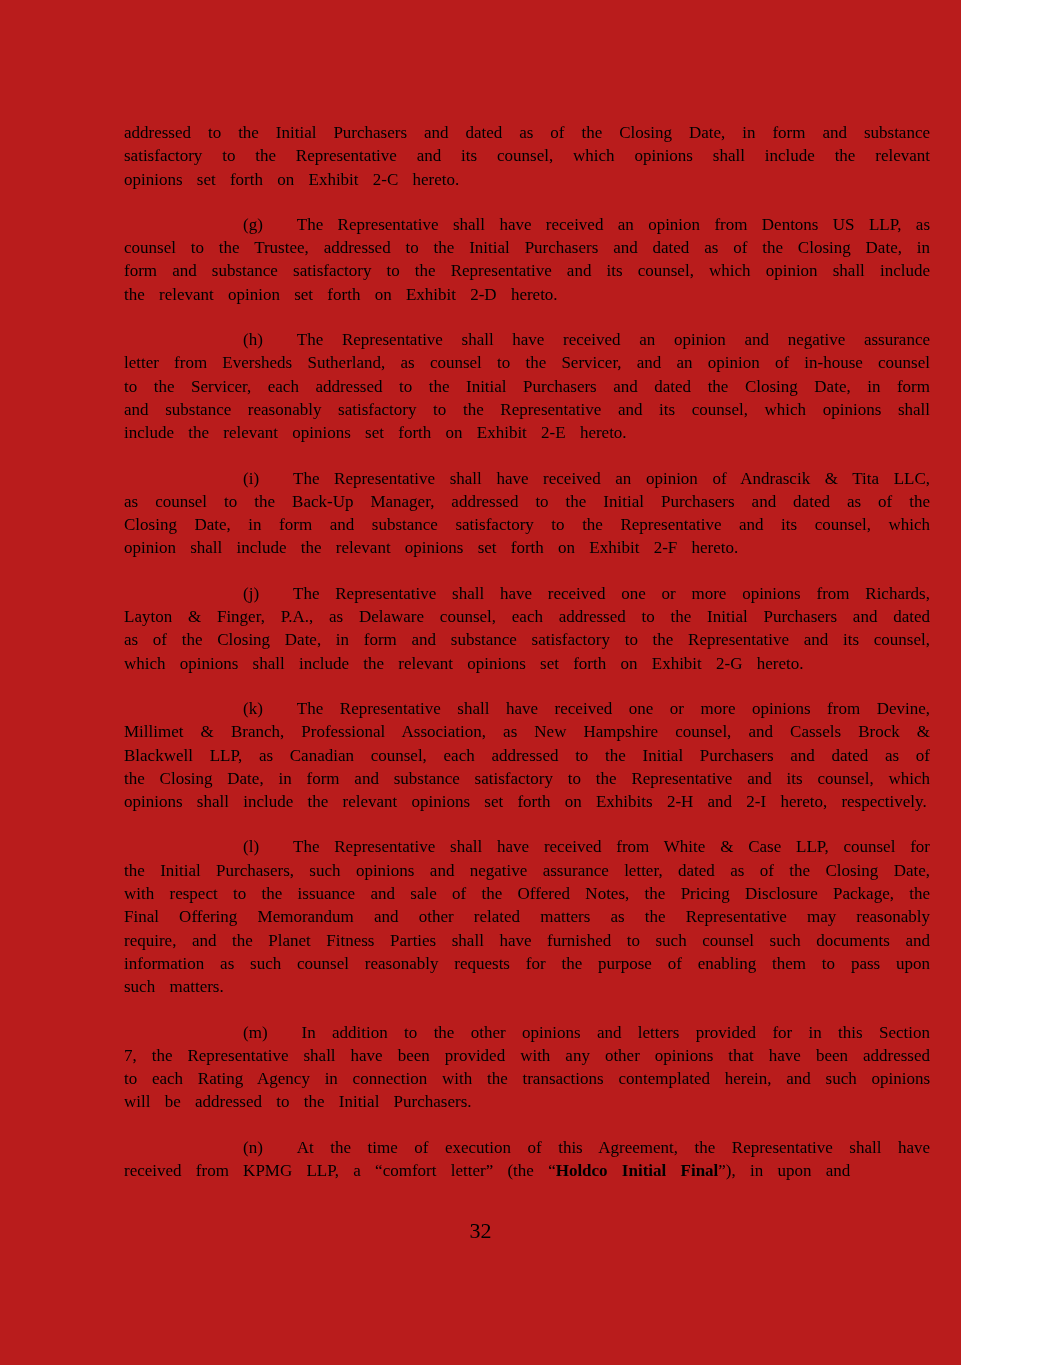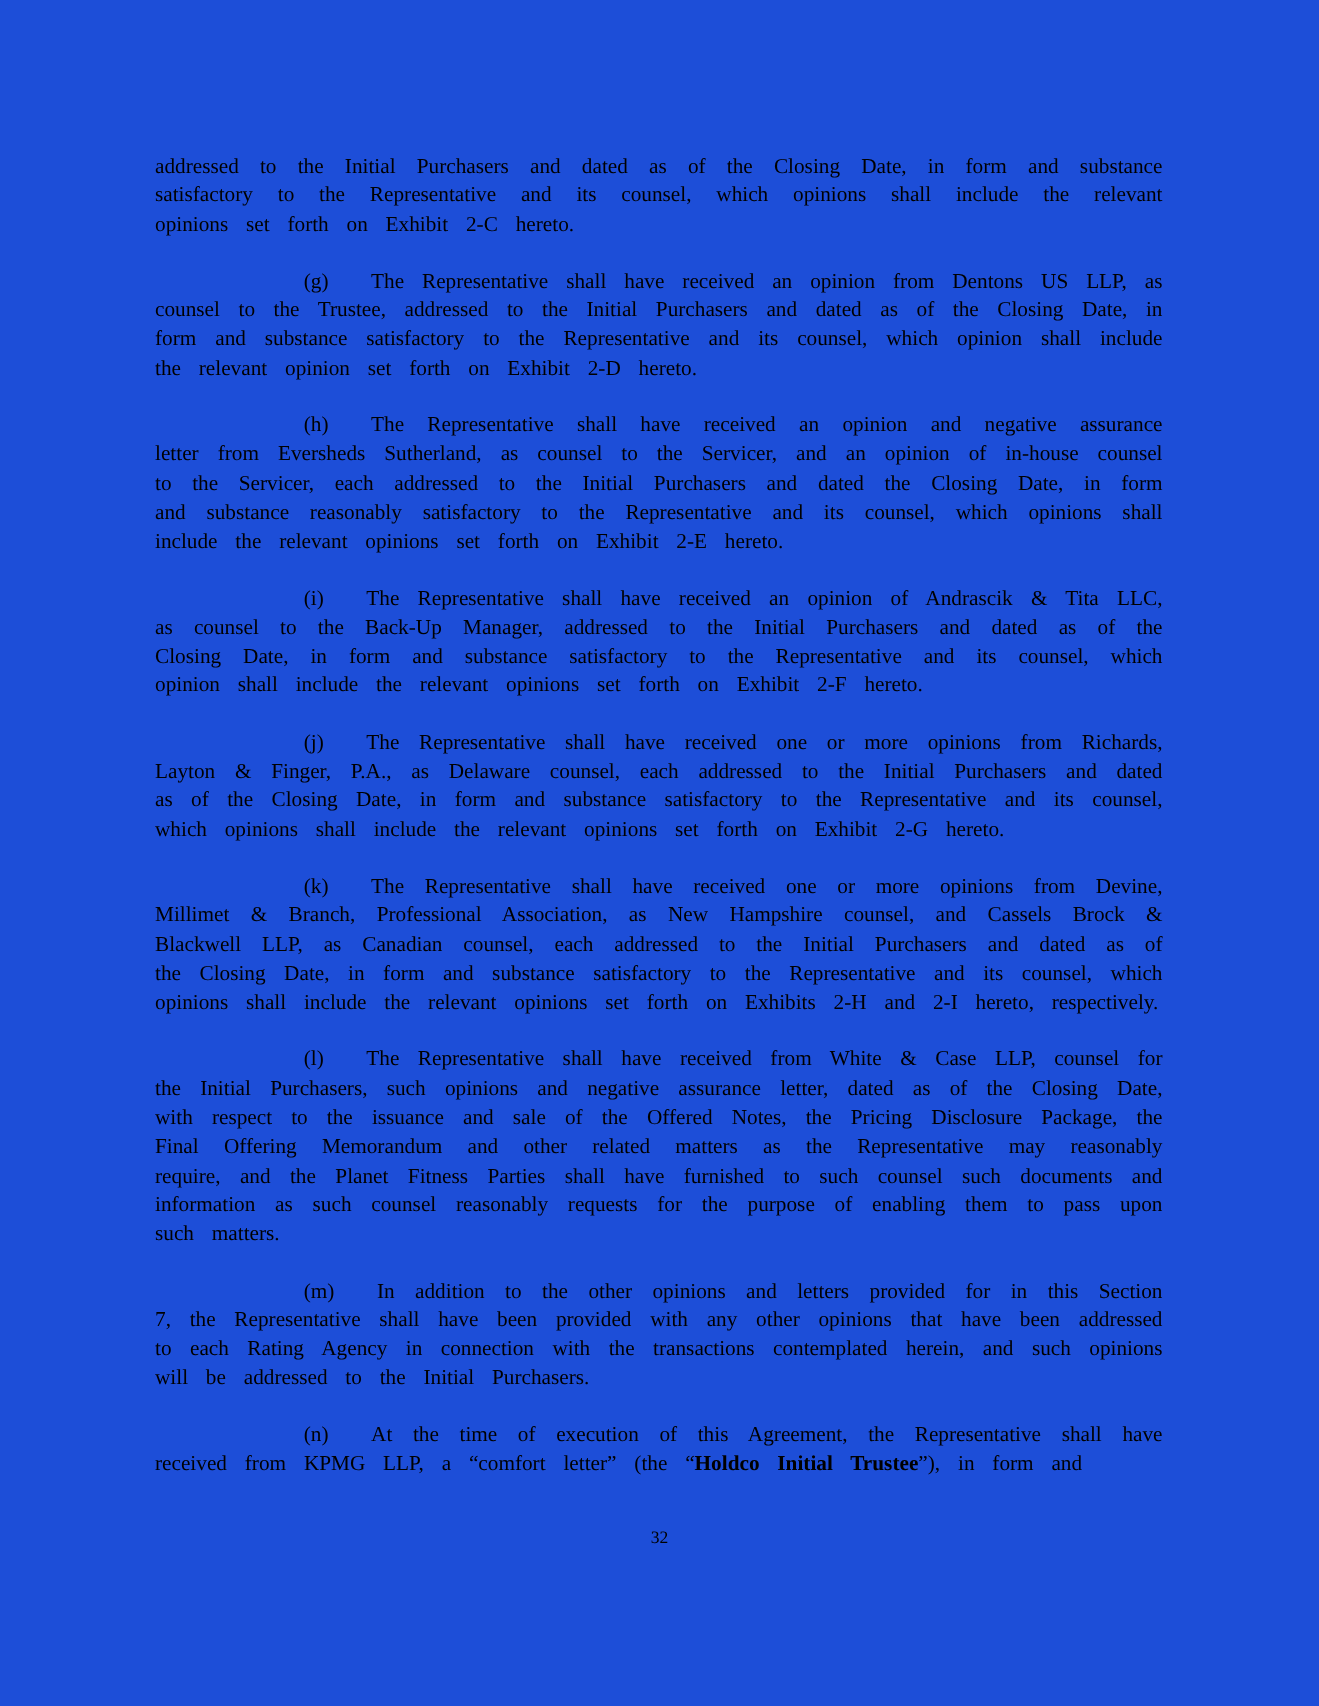--- a/index.html
+++ b/index.html
@@ -2,23 +2,23 @@
 <html><head>
 <meta charset="utf-8">
 <style>
   html, body {
     margin: 0;
     padding: 0;
     background: #ffffff;
   }
   .page {
     position: relative;
-    width: 1055px;
+    width: 961px;
     height: 1365px;
-    background: #1d4ed8;
+    background: #b91c1c;
     color: #000000;
     font-family: "Liberation Serif", "DejaVu Serif", serif;
     overflow: hidden;
   }
   .body-text {
     position: absolute;
     left: 124px;
     top: 121px;
     width: 806px;
   }
@@ -39,35 +39,35 @@
   }
   .bold {
     font-weight: bold;
   }
   .page-footer {
     position: absolute;
     left: 0;
     right: 0;
     top: 1219px;
     text-align: center;
-    font-size: 14px;
+    font-size: 22px;
     line-height: 23.3px;
   }
 </style>
 </head>
 <body>
 
 <div class="page">
   <main class="body-text" id="doc-body">
       <p class="para"><span>addressed to the Initial Purchasers and dated as of the Closing Date, in form and substance satisfactory to the Representative and its counsel, which opinions shall include the relevant opinions set forth on Exhibit 2-C hereto.</span></p>
       <p class="para indent"><span>(g)</span><span class="tab"></span><span>The Representative shall have received an opinion from Dentons US LLP, as counsel to the Trustee, addressed to the Initial Purchasers and dated as of the Closing Date, in form and substance satisfactory to the Representative and its counsel, which opinion shall include the relevant opinion set forth on Exhibit 2-D hereto.</span></p>
       <p class="para indent"><span>(h)</span><span class="tab"></span><span>The Representative shall have received an opinion and negative assurance letter from Eversheds Sutherland, as counsel to the Servicer, and an opinion of in-house counsel to the Servicer, each addressed to the Initial Purchasers and dated the Closing Date, in form and substance reasonably satisfactory to the Representative and its counsel, which opinions shall include the relevant opinions set forth on Exhibit 2-E hereto.</span></p>
       <p class="para indent"><span>(i)</span><span class="tab"></span><span>The Representative shall have received an opinion of Andrascik &amp; Tita LLC, as counsel to the Back-Up Manager, addressed to the Initial Purchasers and dated as of the Closing Date, in form and substance satisfactory to the Representative and its counsel, which opinion shall include the relevant opinions set forth on Exhibit 2-F hereto.</span></p>
       <p class="para indent"><span>(j)</span><span class="tab"></span><span>The Representative shall have received one or more opinions from Richards, Layton &amp; Finger, P.A., as Delaware counsel, each addressed to the Initial Purchasers and dated as of the Closing Date, in form and substance satisfactory to the Representative and its counsel, which opinions shall include the relevant opinions set forth on Exhibit 2-G hereto.</span></p>
       <p class="para indent"><span>(k)</span><span class="tab"></span><span>The Representative shall have received one or more opinions from Devine, Millimet &amp; Branch, Professional Association, as New Hampshire counsel, and Cassels Brock &amp; Blackwell LLP, as Canadian counsel, each addressed to the Initial Purchasers and dated as of the Closing Date, in form and substance satisfactory to the Representative and its counsel, which opinions shall include the relevant opinions set forth on Exhibits 2-H and 2-I hereto, respectively.</span></p>
       <p class="para indent"><span>(l)</span><span class="tab"></span><span>The Representative shall have received from White &amp; Case LLP, counsel for the Initial Purchasers, such opinions and negative assurance letter, dated as of the Closing Date, with respect to the issuance and sale of the Offered Notes, the Pricing Disclosure Package, the Final Offering Memorandum and other related matters as the Representative may reasonably require, and the Planet Fitness Parties shall have furnished to such counsel such documents and information as such counsel reasonably requests for the purpose of enabling them to pass upon such matters.</span></p>
       <p class="para indent"><span>(m)</span><span class="tab"></span><span>In addition to the other opinions and letters provided for in this Section 7, the Representative shall have been provided with any other opinions that have been addressed to each Rating Agency in connection with the transactions contemplated herein, and such opinions will be addressed to the Initial Purchasers.</span></p>
-      <p class="para indent"><span>(n)</span><span class="tab"></span><span>At the time of execution of this Agreement, the Representative shall have received from KPMG LLP, a “comfort letter” (the “</span><span class="bold">Holdco Initial Trustee</span><span>”), in form and</span></p>
+      <p class="para indent"><span>(n)</span><span class="tab"></span><span>At the time of execution of this Agreement, the Representative shall have received from KPMG LLP, a “comfort letter” (the “</span><span class="bold">Holdco Initial Final</span><span>”), in upon and</span></p>
     </main>
   <footer class="page-footer">
     <span>32</span>
   </footer>
 </div>
 
 </body></html>

